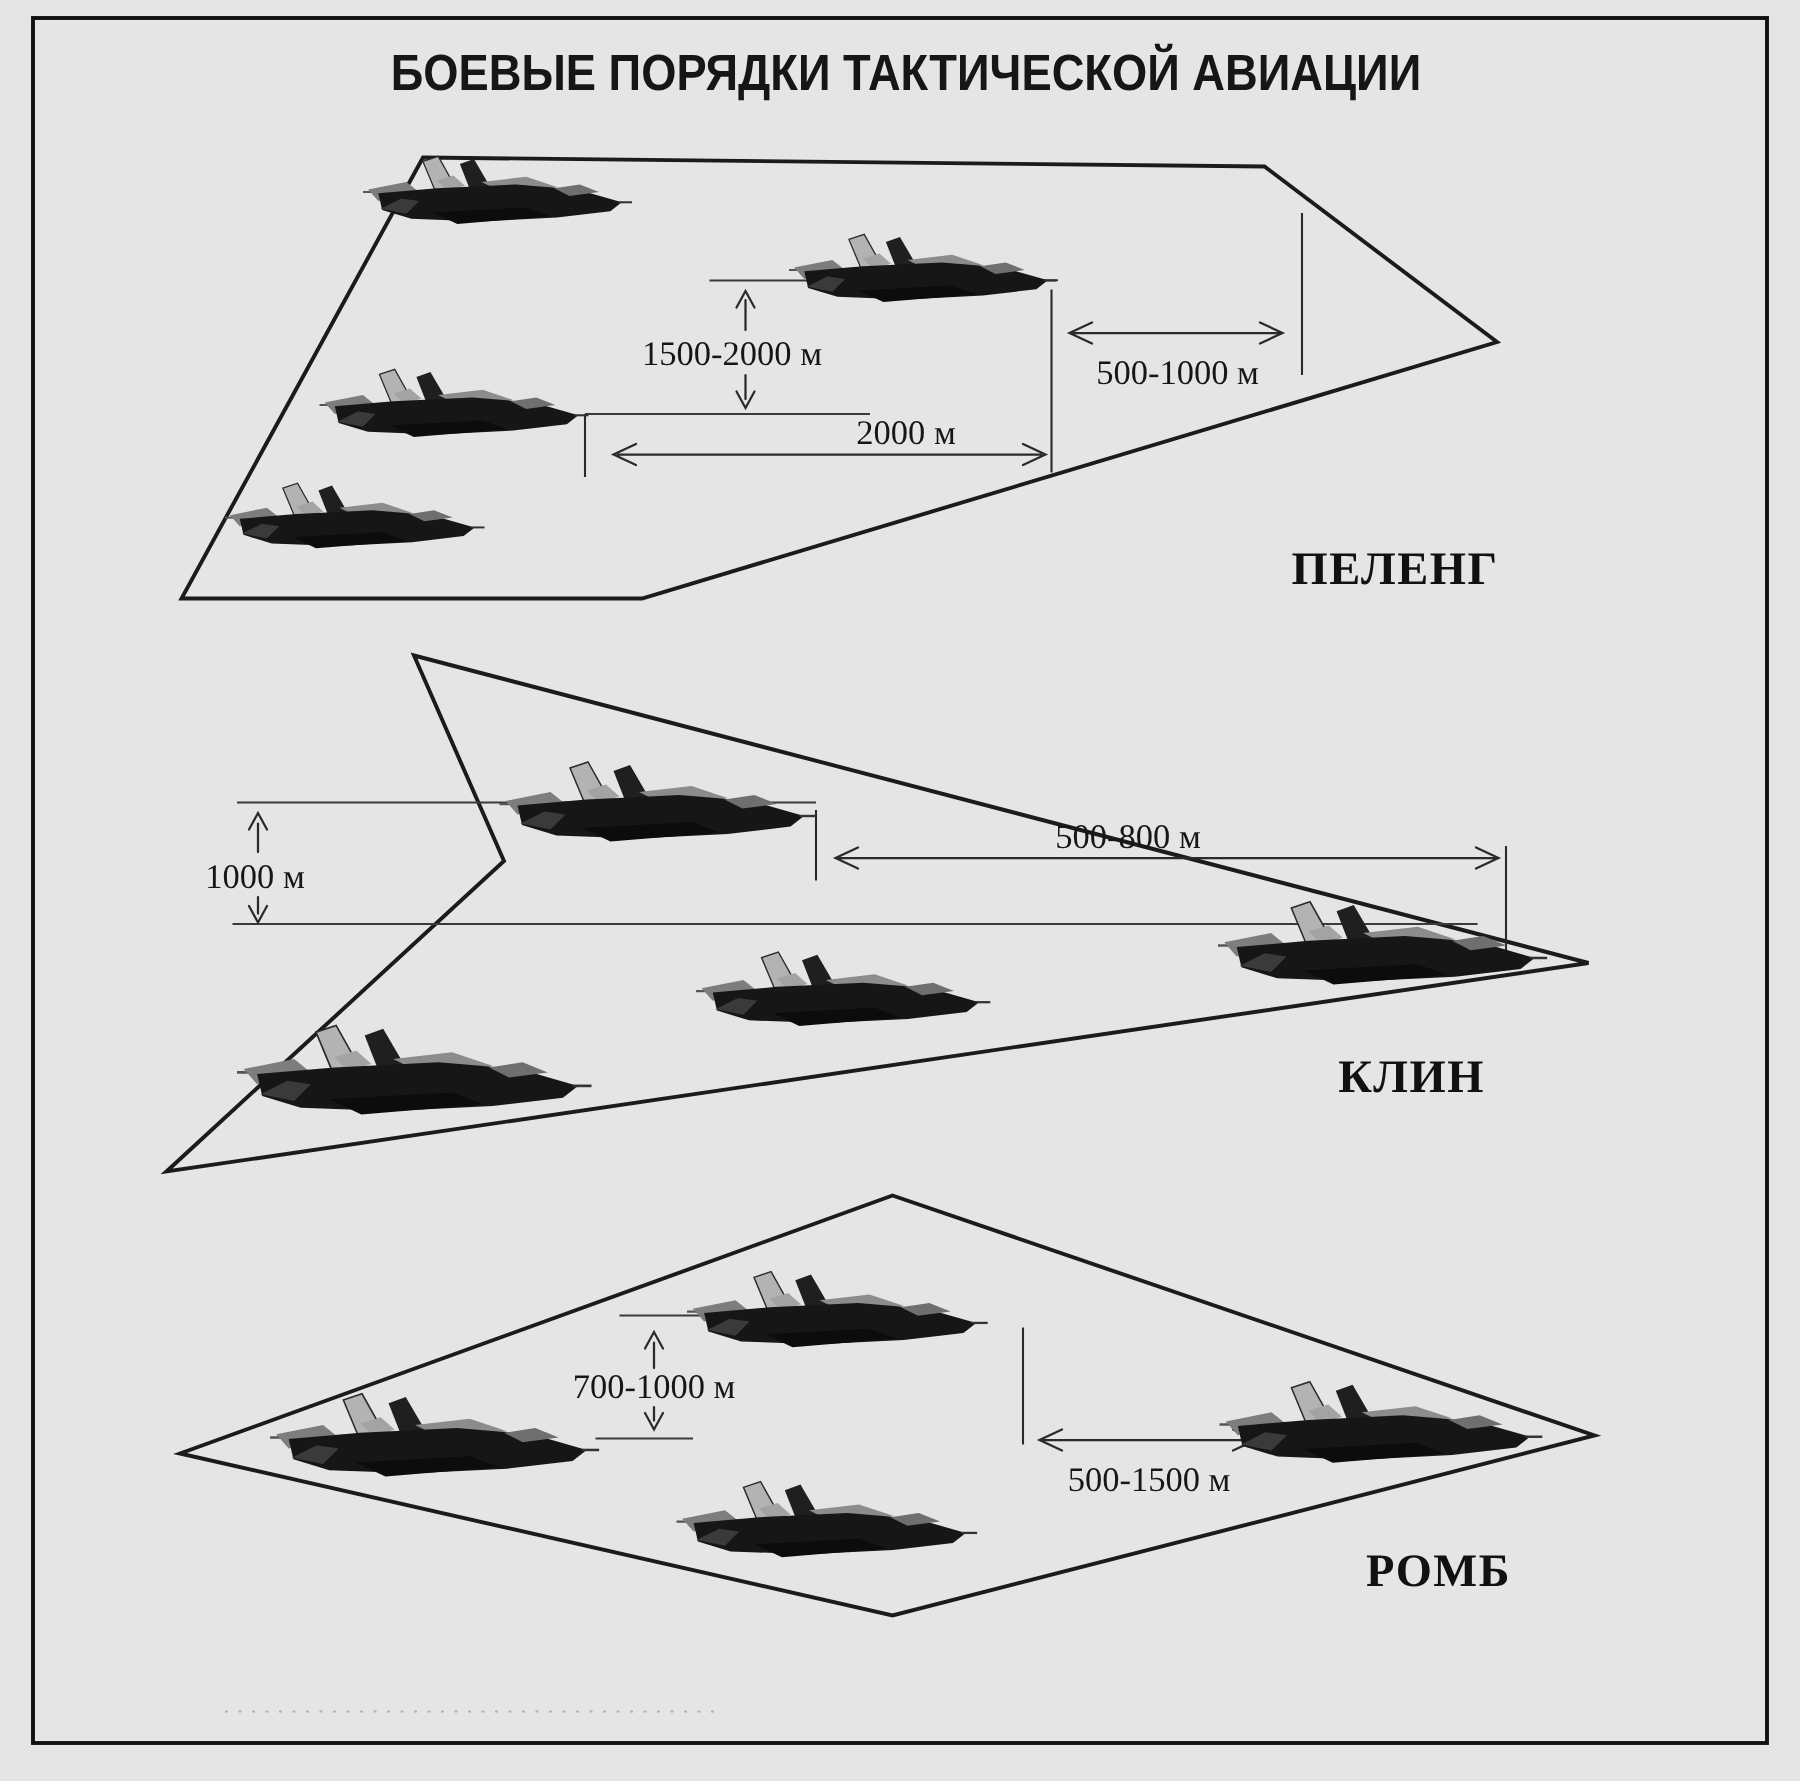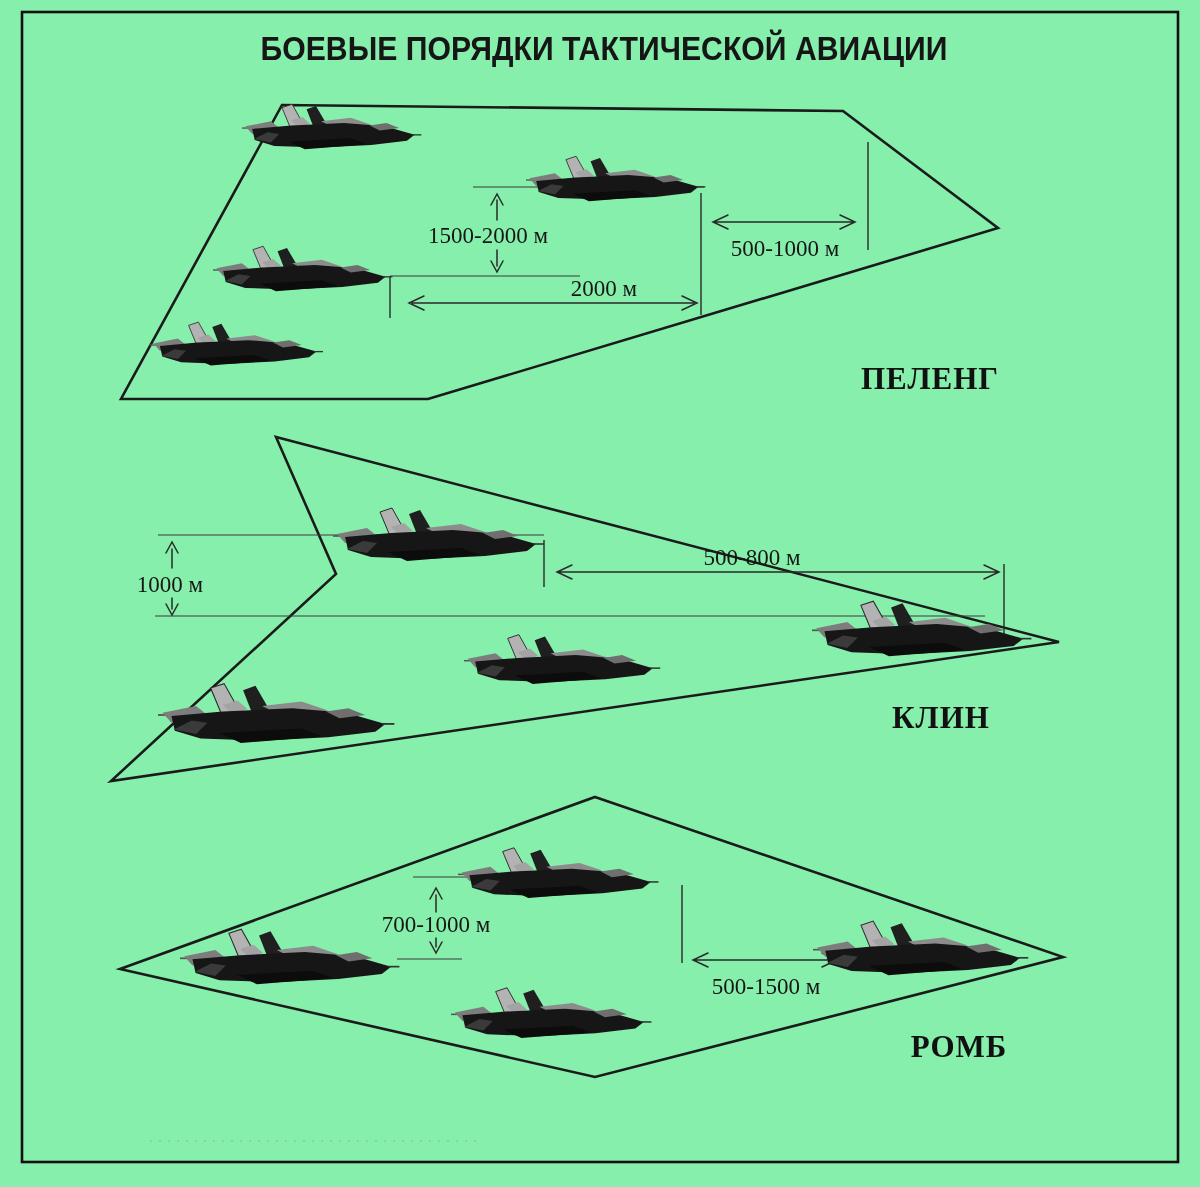--- a/index.html
+++ b/index.html
@@ -4,21 +4,21 @@
 <style>
   html, body {
     margin: 0;
     padding: 0;
     background: #ffffff;
   }
   .page {
     position: relative;
     width: 1200px;
     height: 1187px;
-    background: #86efac;
+    background: #e5e5e5;
     overflow: hidden;
     font-family: "Liberation Serif", serif;
   }
   svg text { user-select: none; }
   .title-text {
     font-family: "Liberation Sans", sans-serif;
     font-weight: bold;
     font-size: 34px;
     fill: #161616;
   }

